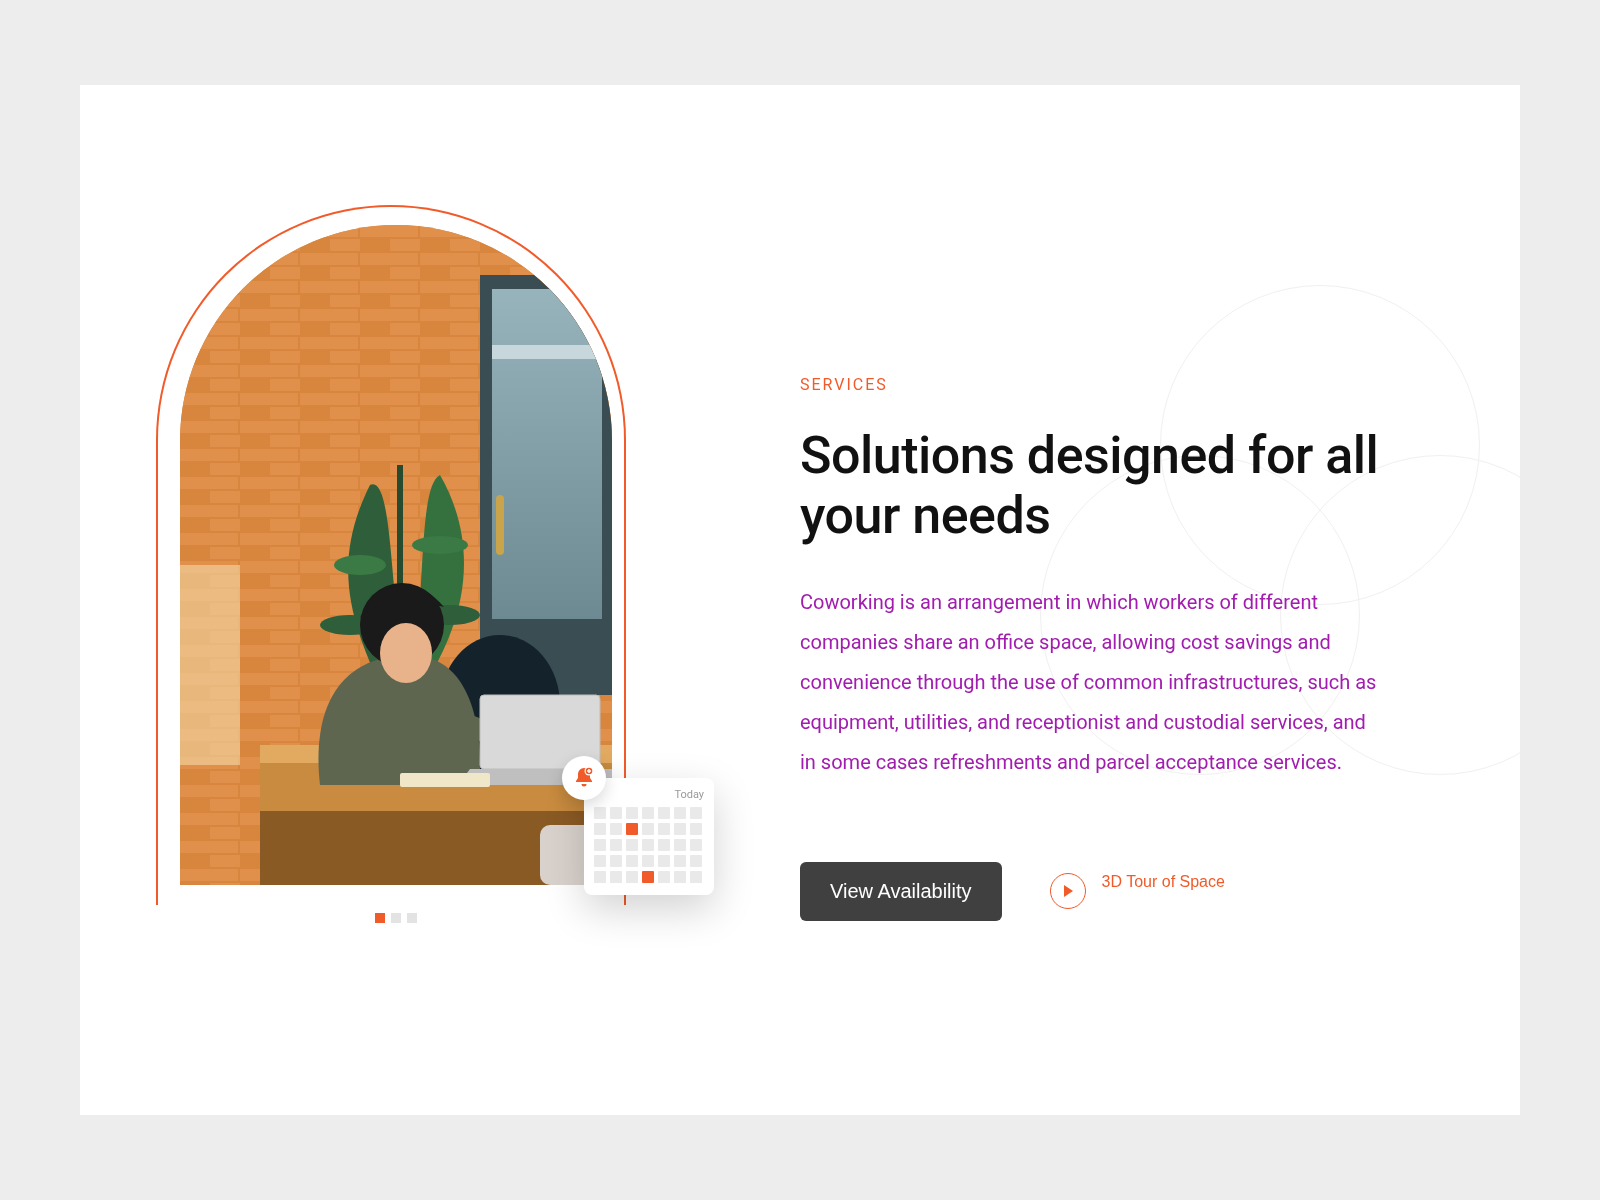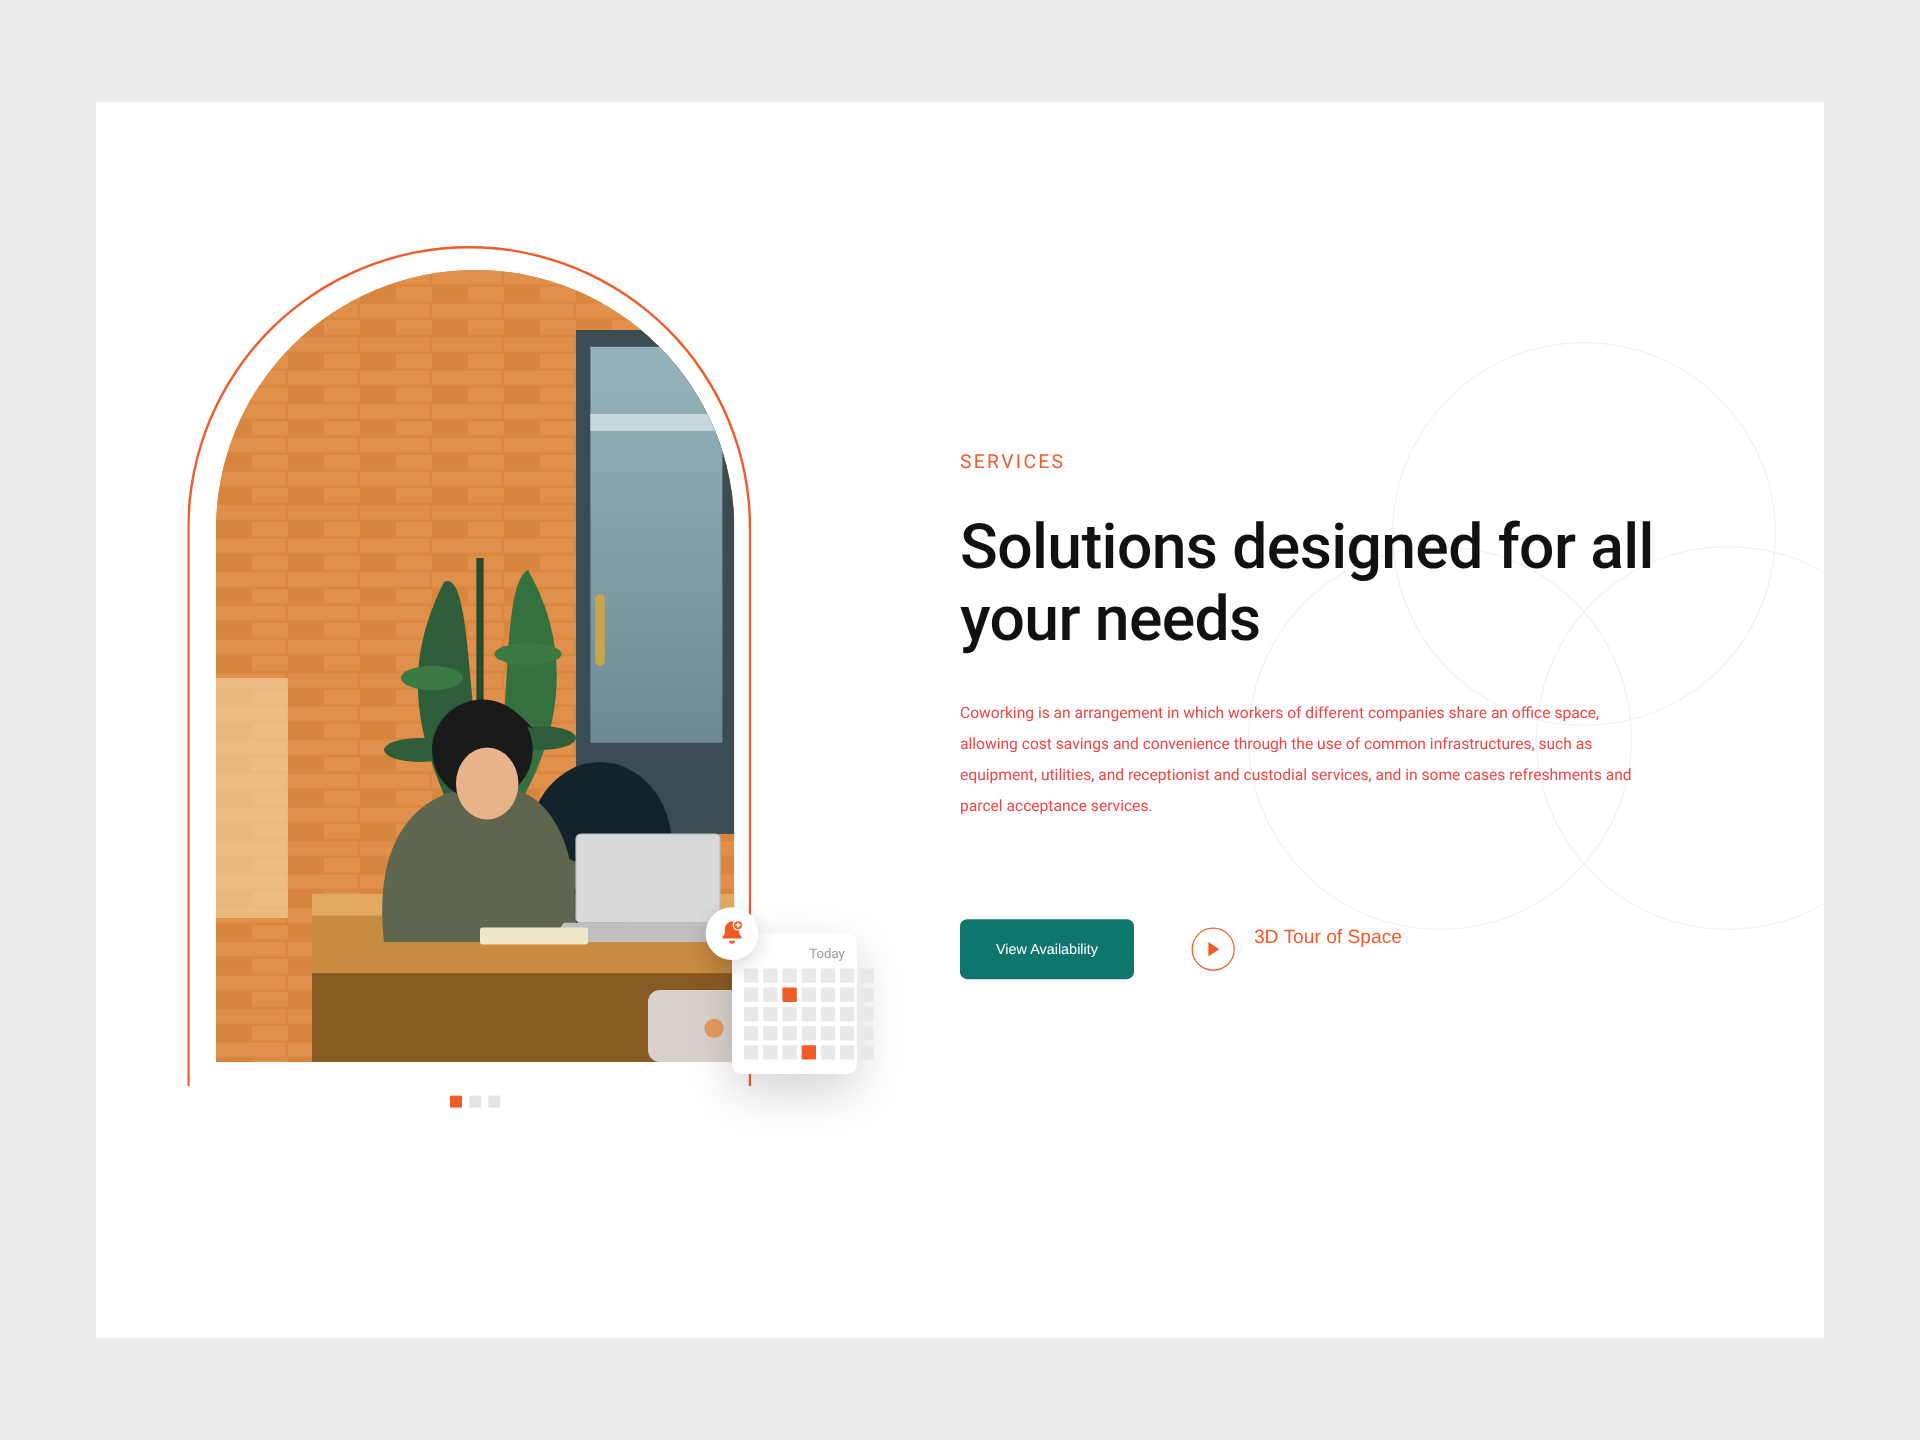--- a/index.html
+++ b/index.html
@@ -66,21 +66,21 @@
     border-top-right-radius: 220px;
     overflow: hidden;
     position: relative;
   }
   .hero-svg { width: 100%; height: 100%; display: block; }
 
   .calendar-card {
     position: absolute;
     right: -14px;
     bottom: 28px;
-    width: 104px;
+    width: 130px;
     background: #fff;
     border-radius: 8px;
     box-shadow: 0 14px 40px rgba(0,0,0,0.18);
     padding: 10px 10px 12px;
   }
   .calendar-card .bell-badge {
     position: absolute;
     top: -22px;
     left: -22px;
     width: 44px;
@@ -138,37 +138,37 @@
   .headline {
     font-size: 52px;
     font-weight: 500;
     color: #111;
     line-height: 1.15;
     margin-bottom: 36px;
     letter-spacing: -0.5px;
     margin-top: 32px;
   }
   .body-copy {
-    font-size: 13px;
-    color: #ef4444;
+    font-size: 20px;
+    color: #a21caf;
     line-height: 2;
     max-width: 580px;
   }
 
   .cta-row {
     margin-top: 80px;
     display: flex;
     align-items: center;
     gap: 48px;
   }
   .btn-primary {
-    background: #0f766e;
+    background: #404040;
     color: #fff;
     border: none;
-    font-size: 12px;
+    font-size: 20px;
     padding: 18px 30px;
     border-radius: 6px;
     cursor: pointer;
   }
   .btn-secondary {
     display: flex;
     gap: 16px;
     background: none;
     border: none;
     cursor: pointer;

